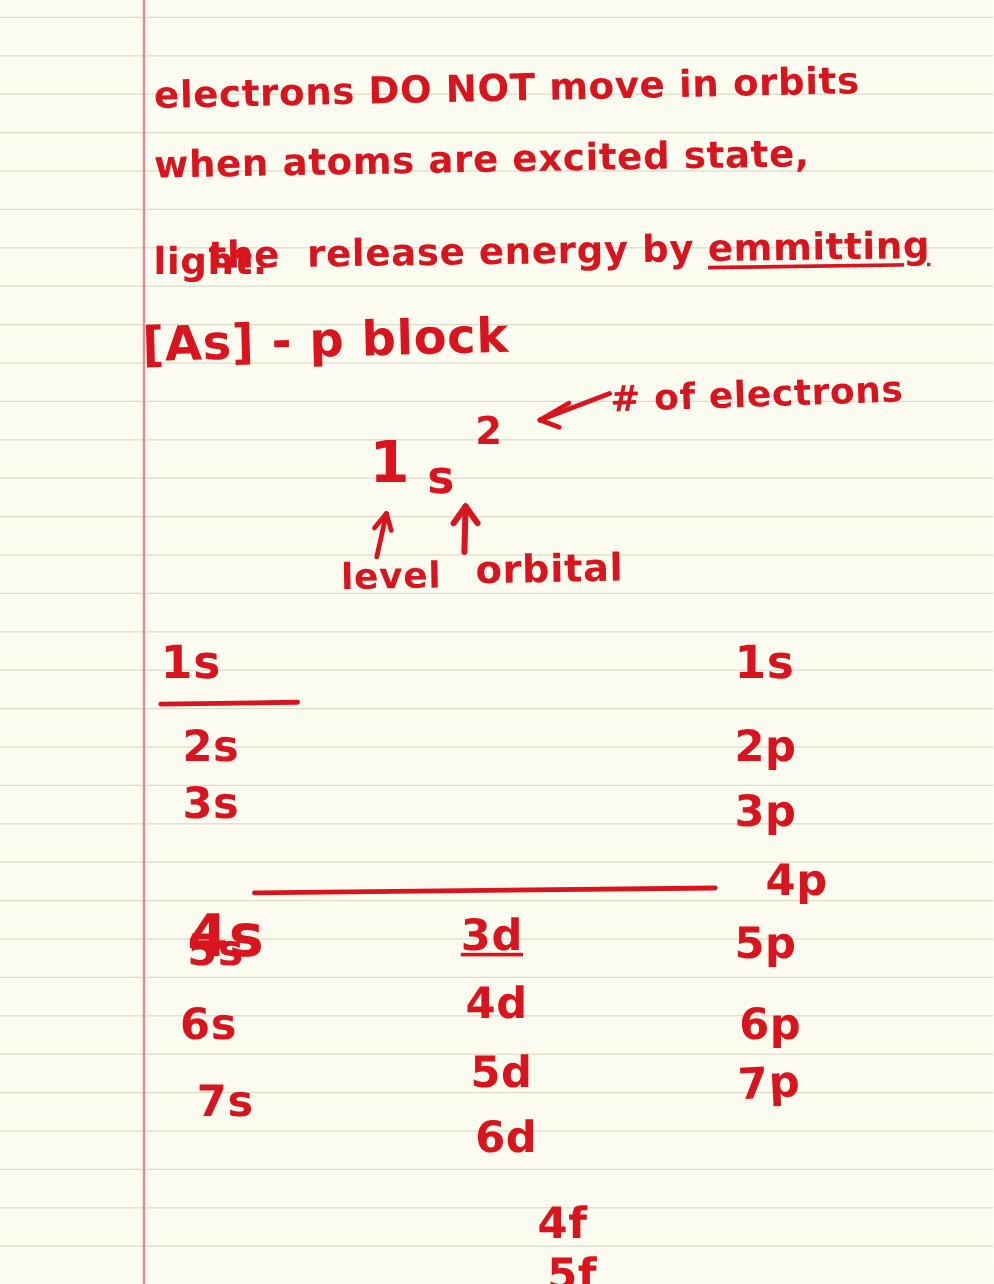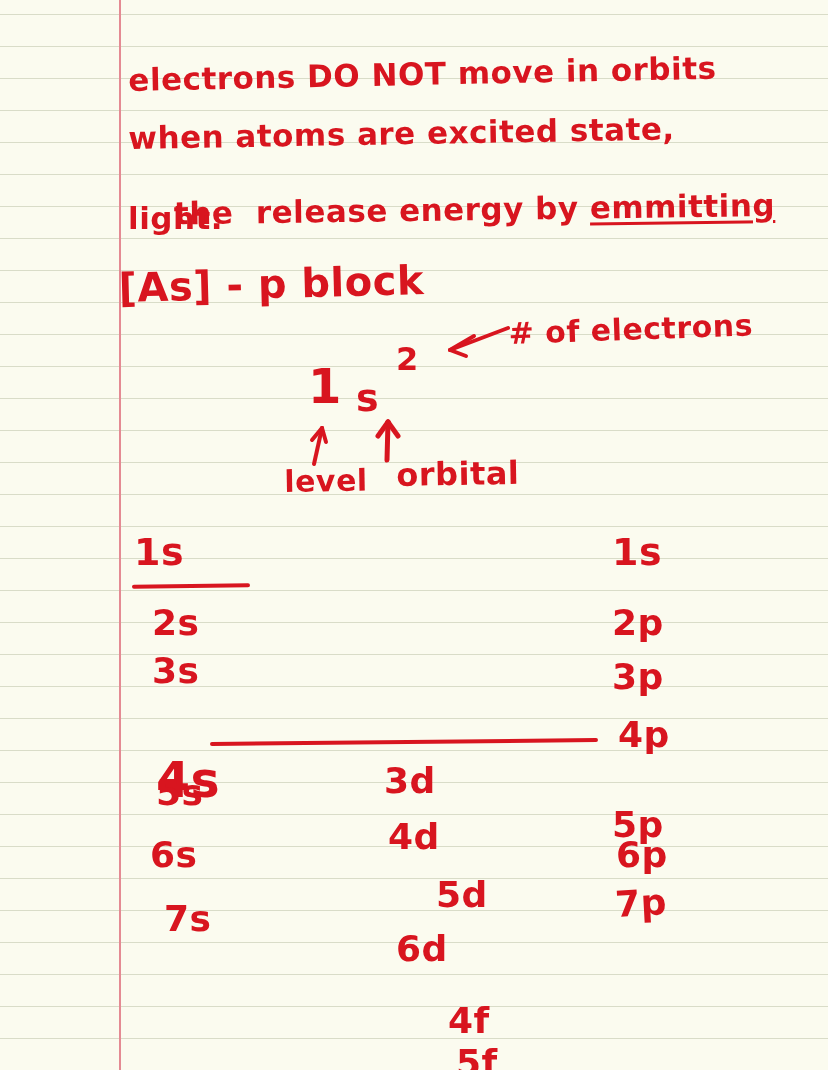--- a/index.html
+++ b/index.html
@@ -145,29 +145,29 @@
 
   <div class="ink" style="left:152px; top:602px; font-size:36px;">2s</div>
   <div class="ink" style="left:152px; top:650px; font-size:36px;">3s</div>
   <div class="ink" style="left:156px; top:752px; font-size:49px;">4s</div>
   <div class="ink" style="left:156px; top:772px; font-size:36px;">5s</div>
   <div class="ink" style="left:150px; top:834px; font-size:36px;">6s</div>
   <div class="ink" style="left:164px; top:886px; font-size:36px;margin-top:12px;">7s</div>
 
   <div class="stroke" style="left:210px; top:740px; width:388px; height:4px; transform: rotate(-0.6deg);"></div>
 
-  <div class="ink" style="left:384px; top:760px; font-size:36px;">3d</div>
+  <div class="ink" style="left:384px; top:760px; font-size:36px;text-decoration:underline;">3d</div>
   <div class="ink" style="left:388px; top:816px; font-size:36px;">4d</div>
-  <div class="ink" style="left:392px; top:874px; font-size:36px;margin-left:44px;">5d</div>
+  <div class="ink" style="left:392px; top:874px; font-size:36px;">5d</div>
   <div class="ink" style="left:396px; top:928px; font-size:36px;">6d</div>
 
   <div class="ink" style="left:448px; top:1000px; font-size:36px;">4f</div>
   <div class="ink" style="left:456px; top:1042px; font-size:36px;">5f</div>
 
   <div class="ink" style="left:612px; top:530px; font-size:38px;">1s</div>
   <div class="ink" style="left:612px; top:602px; font-size:36px;text-align:center;">2p</div>
   <div class="ink" style="left:612px; top:656px; font-size:36px;">3p</div>
-  <div class="ink" style="left:618px; top:714px; font-size:36px;">4p</div>
-  <div class="ink" style="left:612px; top:766px; font-size:36px;margin-top:38px;">5p</div>
+  <div class="ink" style="left:638px; top:714px; font-size:36px;">4p</div>
+  <div class="ink" style="left:612px; top:766px; font-size:36px;">5p</div>
   <div class="ink" style="left:616px; top:834px; font-size:36px;">6p</div>
   <div class="ink" style="left:614px; top:884px; font-size:36px; transform: rotate(-3deg);">7p</div>
 
 </div>
 
 </body></html>

